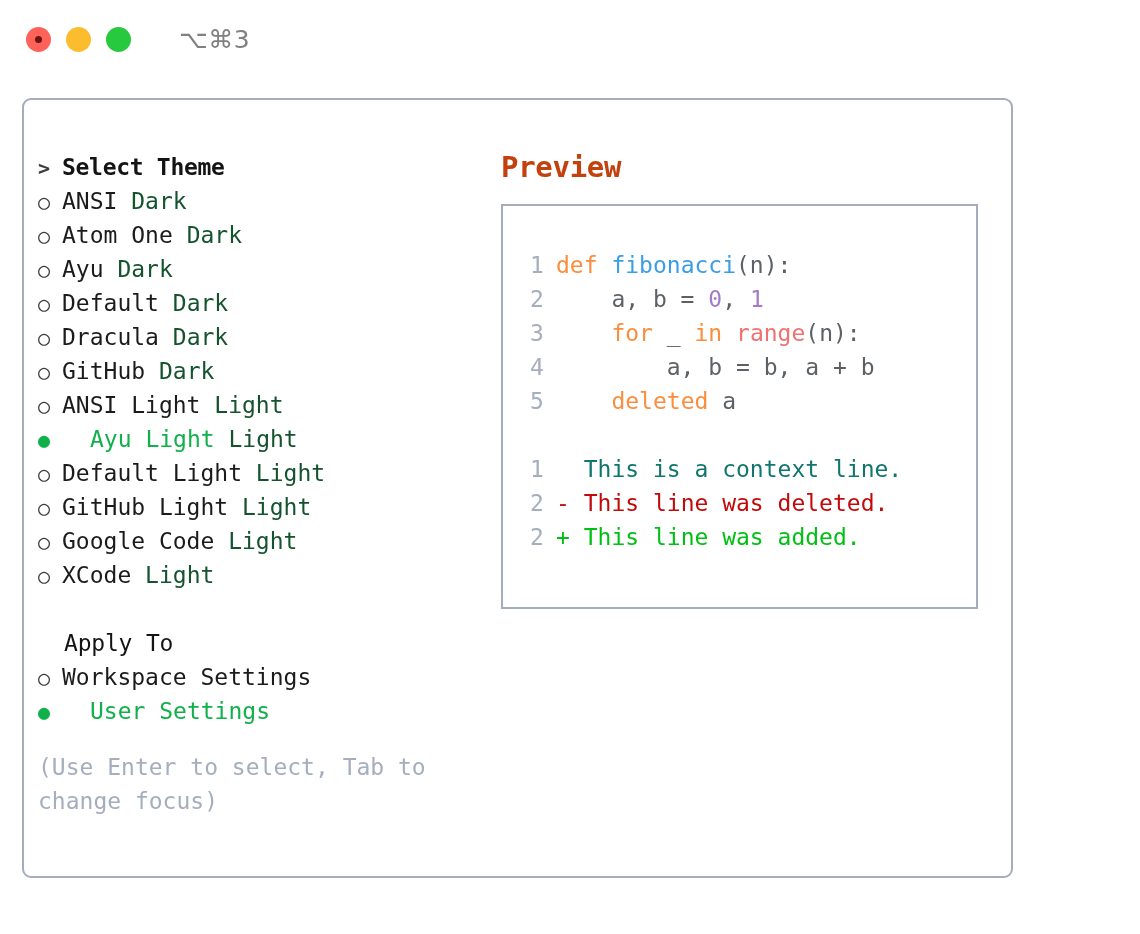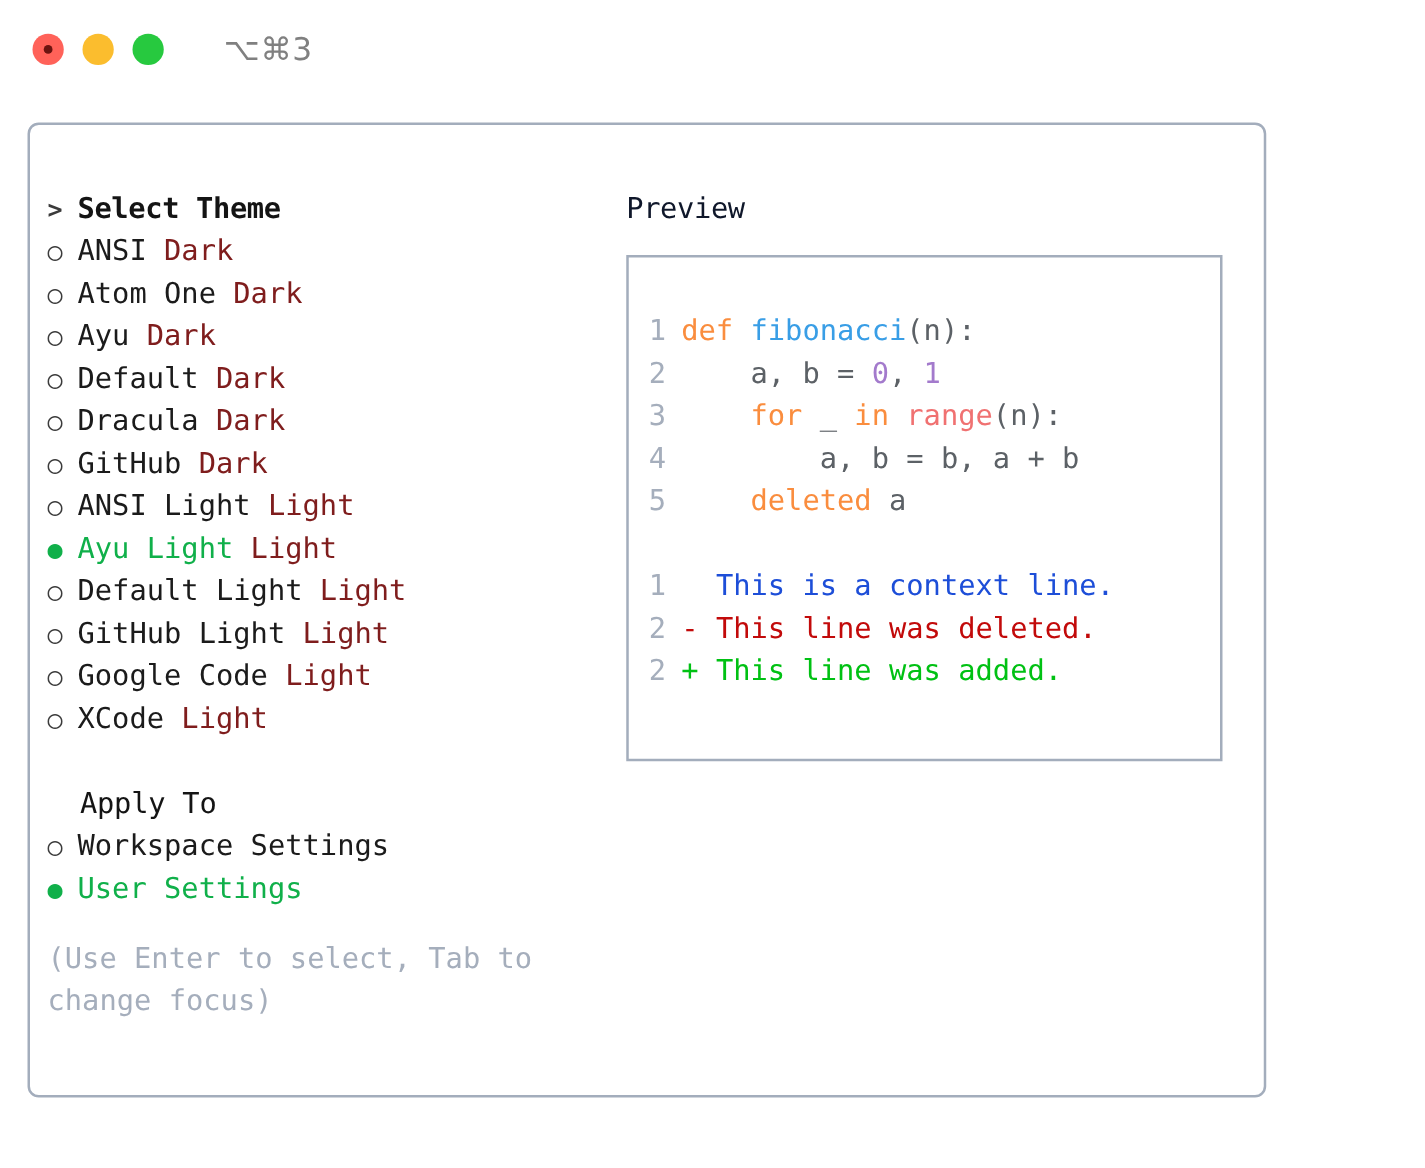--- a/index.html
+++ b/index.html
@@ -108,22 +108,22 @@
 
   .marker {
     display: inline-block;
     width: 24px;
     color: #3b3b3b;
     font-size: 20px;
   }
   .marker.sel { color: #10B04A; }
 
   .tname { color: #1b1b1b; }
-  .tname.sel { color: #10B04A; }
-  .tkind { color: #7f1d1d; }
+  .tname.sel { color: #10B04A; margin-left: 28px; }
+  .tkind { color: #14532d; }
 
   #apply-to-header {
     color: #141414;
     padding-left: 26px;
     letter-spacing: -0.2px;
   }
 
   .spacer-row { height: 34px; }
 
   #hint {
@@ -135,57 +135,58 @@
   }
 
   
   #right-col {
     position: absolute;
     left: 477px;
     top: 50px;
     width: 500px;
   }
   #preview-header {
-    font-size: 23px;
-    font-weight: normal;
-    color: #0f172a;
+    font-size: 29px;
+    font-weight: bold;
+    color: #c2410c;
     line-height: 34px;
     letter-spacing: -0.3px;
   }
 
   #preview-box {
     margin-top: 20px;
     width: 477px;
     height: 405px;
     border: 2px solid #A3ADBC;
     box-sizing: border-box;
     background: #ffffff;
     padding-top: 42px;
     padding-left: 16px;
   }
 
   .code-line {
     font-size: 23px;
     line-height: 34px;
     height: 34px;
     white-space: pre;
+    margin-left: 11px;
   }
   .ln {
     color: #A5AEBC;
     display: inline-block;
     width: 26px;
   }
   .tok-kw   { color: #FA8D3E; }
   .tok-fn   { color: #399EE6; }
   .tok-punc { color: #5C6166; }
   .tok-num  { color: #A37ACC; }
   .tok-call { color: #F07171; }
   .tok-var  { color: #5C6166; }
 
-  .diff-ctx { color: #1d4ed8; }
+  .diff-ctx { color: #0f766e; }
   .diff-del { color: #C20A0A; }
   .diff-add { color: #00C113; }
 
   .blank-line { height: 34px; }
 </style>
 </head>
 <body>
 
 <div id="app-window">
 

